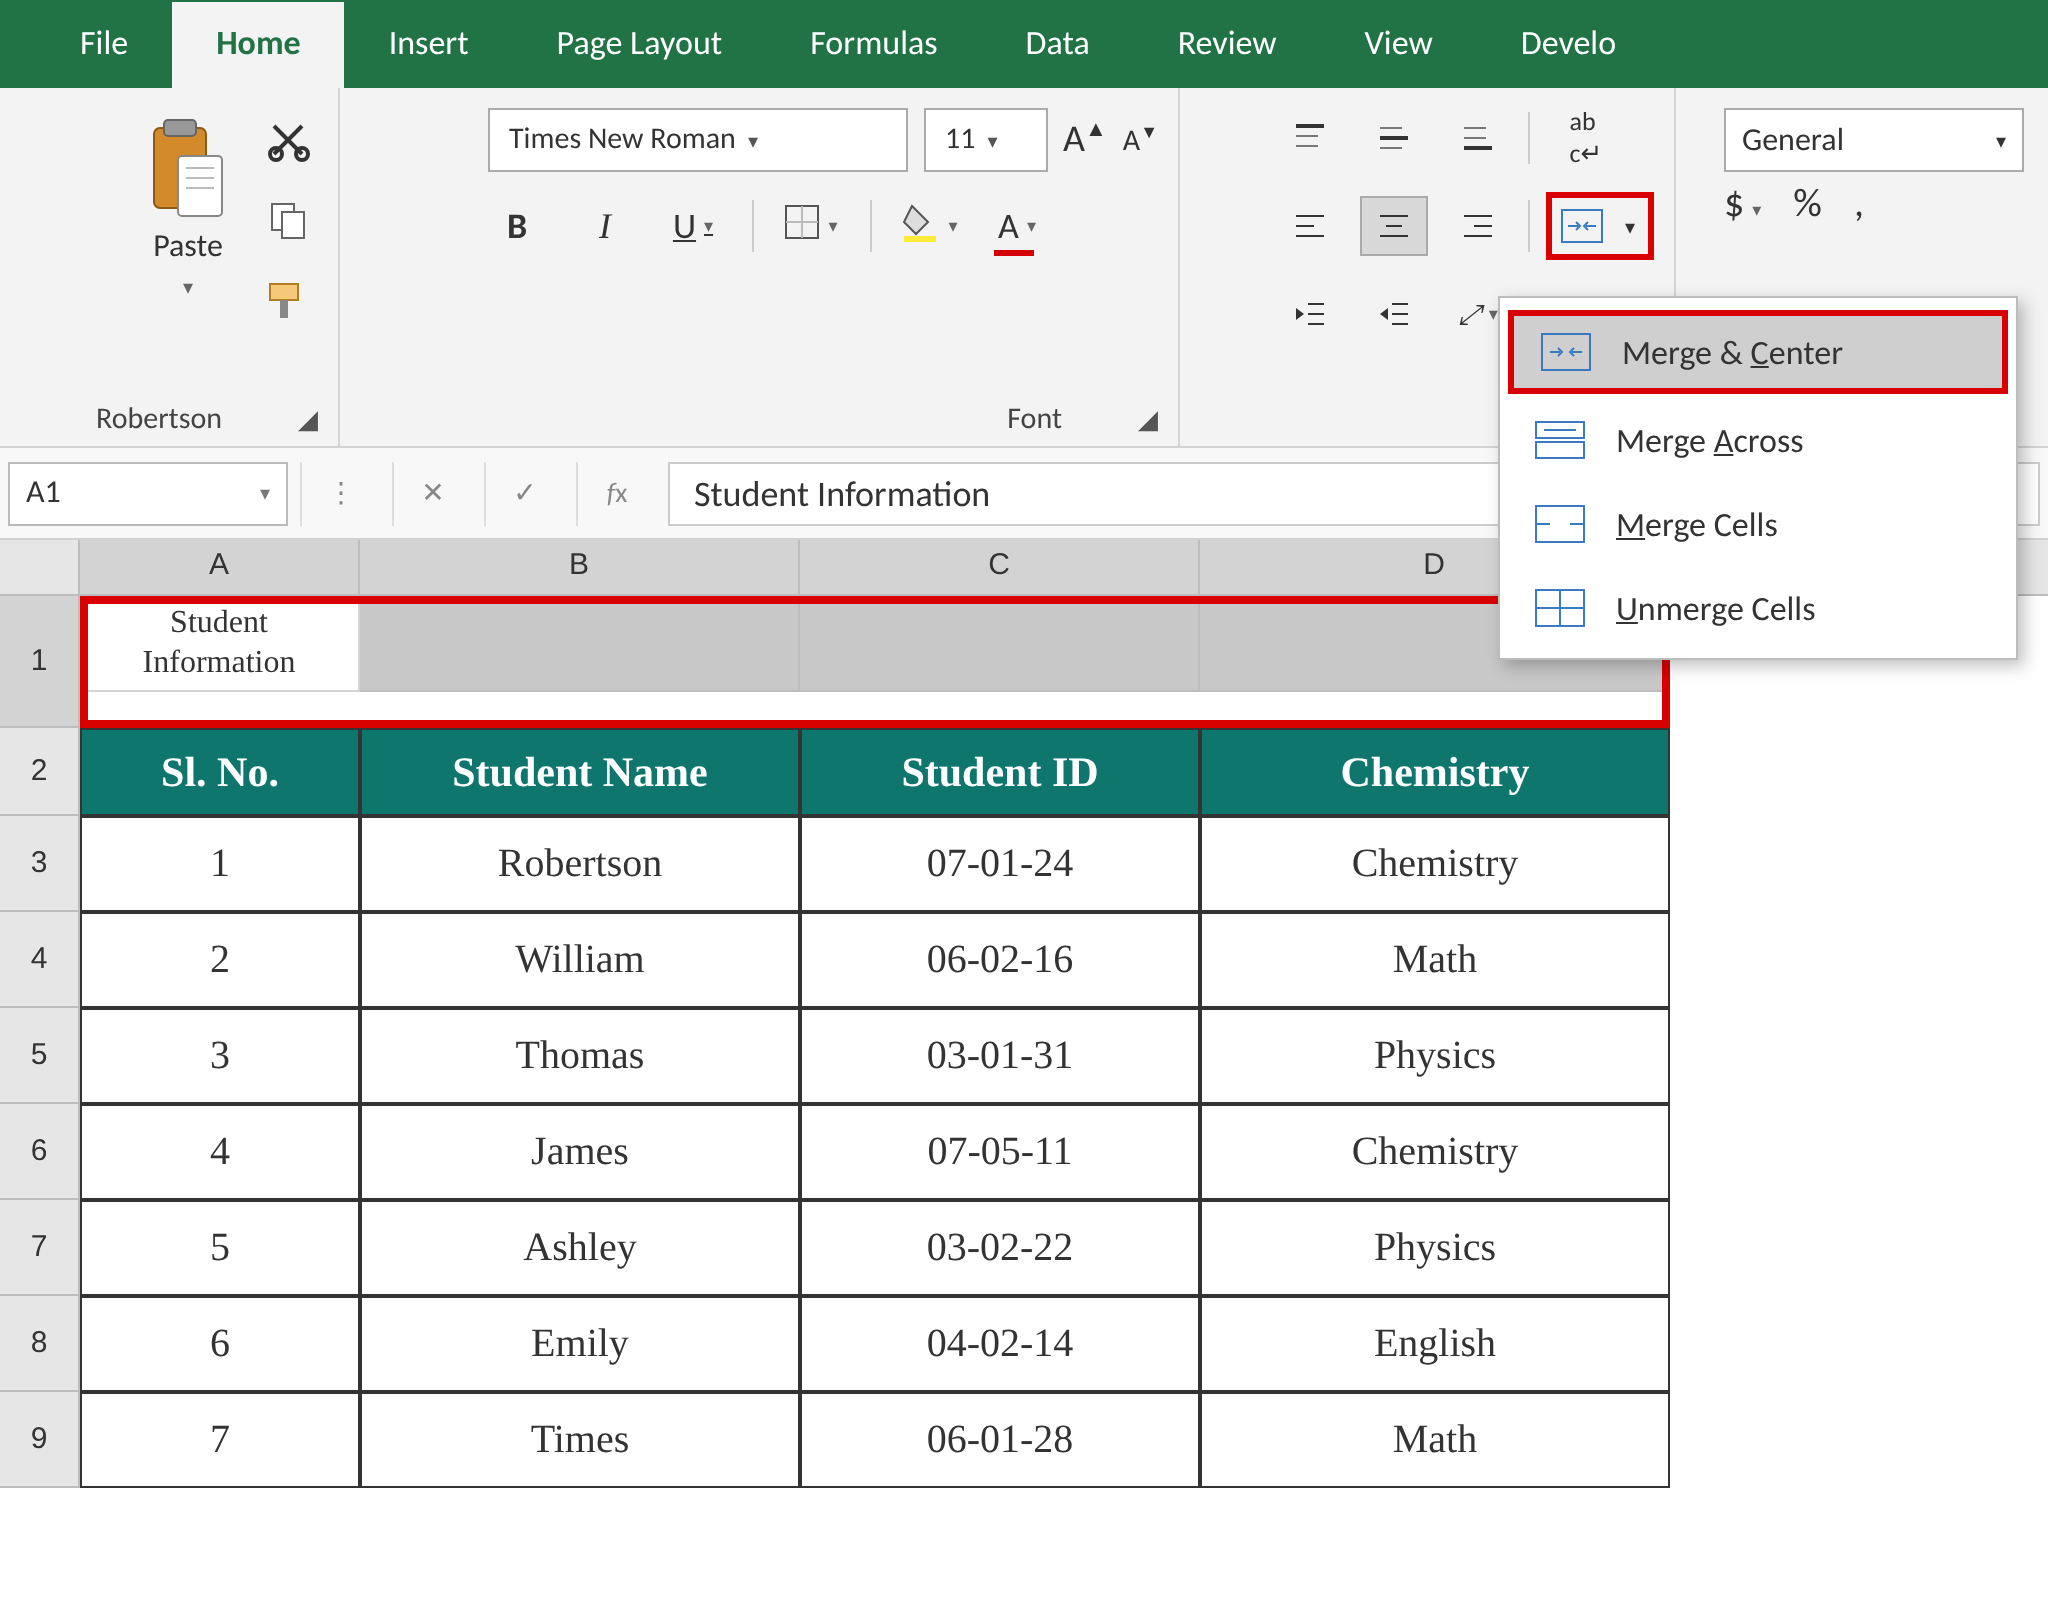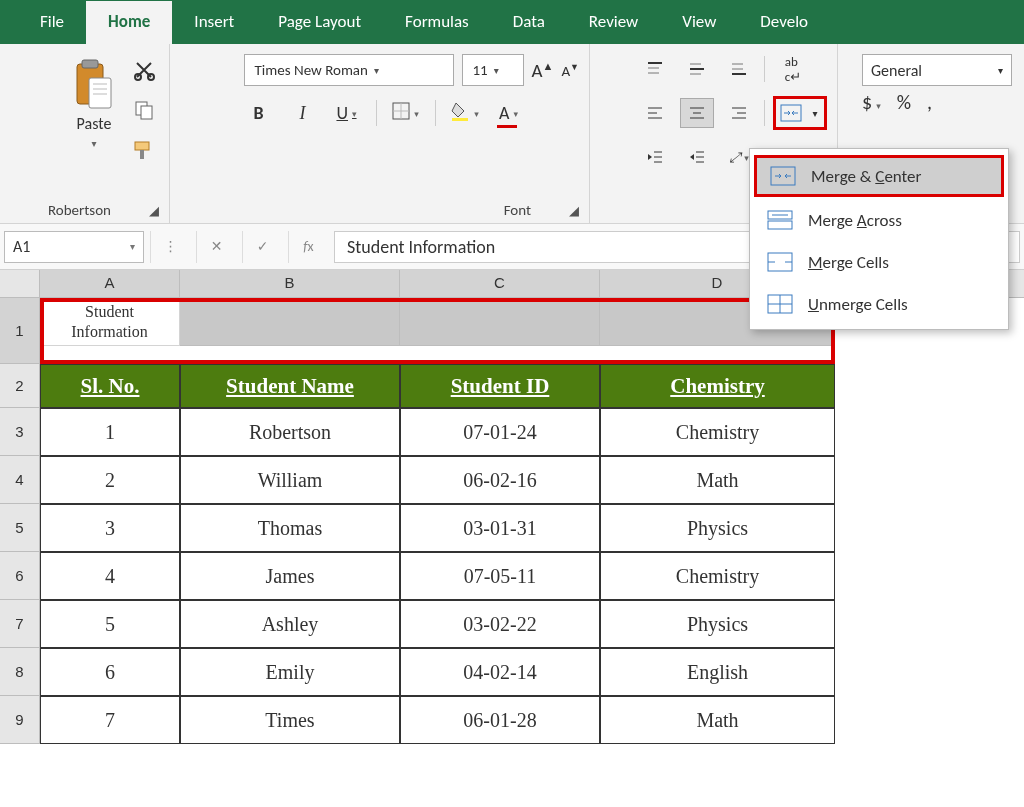--- a/index.html
+++ b/index.html
@@ -187,27 +187,26 @@
   }
   .selection-border {
     position:absolute;
     top:28px; left:40px;
     width:795px; height:66px;
     border:4px solid #d90000;
     pointer-events:none;
   }
   
   .r2 .th {
-    background:#4d7c0f;
+    background:#0f766e;
     color:#fff;
     font-weight:bold;
     font-size:21px;
     border:1px solid #333;
     height:44px;
-    text-decoration:underline;
   }
   .tbody .cell { border:1px solid #333; background:#fff;}
 </style>
 </head>
 <body>
 
 <div class="tabs-bar">
   <div class="tab">File</div>
   <div class="tab active">Home</div>
   <div class="tab">Insert</div>

